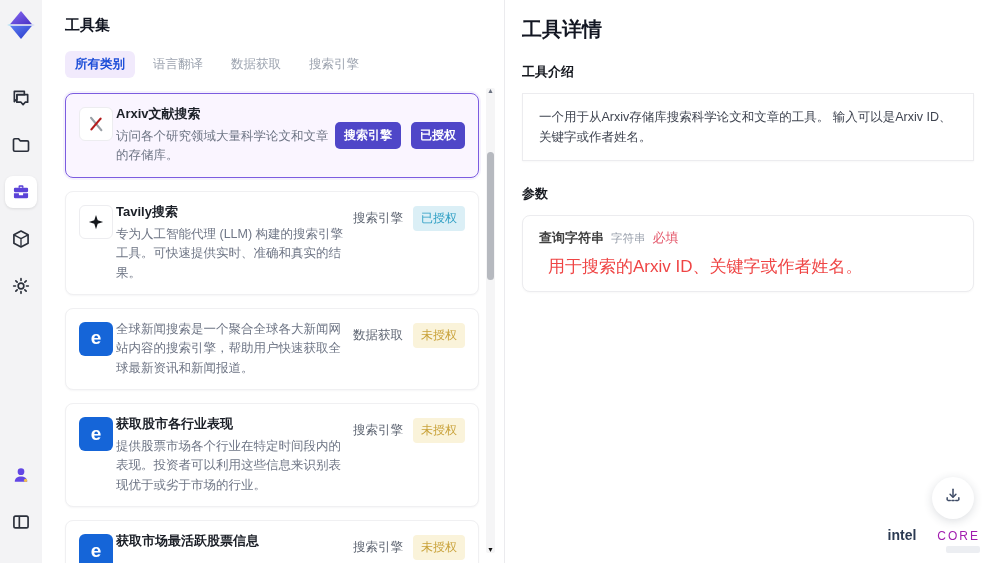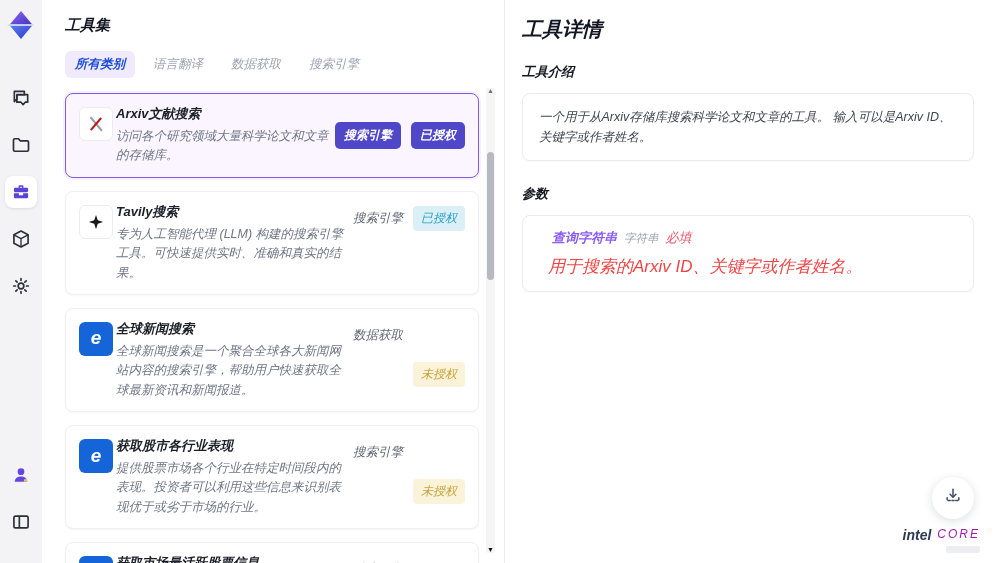--- a/index.html
+++ b/index.html
@@ -1,18 +1,18 @@
 <!DOCTYPE html>
 <html><head>
 <meta charset="utf-8">
 <style>
   * { margin:0; padding:0; box-sizing:border-box; }
   html,body { width:1000px; height:563px; overflow:hidden; }
   body { font-family:"Liberation Sans","DejaVu Sans",sans-serif; background:#ffffff; color:#1b1f27; }
-  .app { display:flex; width:1000px; height:563px;font-style:italic; }
+  .app { display:flex; width:1000px; height:563px; }
 
   
   .rail { width:42px; min-width:42px; background:#f3f3f5; display:flex; flex-direction:column; align-items:center; padding:8px 0 10px; }
   .rail .logo { width:34px; height:34px; display:flex; align-items:center; justify-content:center; margin-bottom:40px; }
   .nav-item { width:32px; height:32px; border-radius:8px; display:flex; align-items:center; justify-content:center; margin-bottom:15px; color:#2a2f3a; cursor:pointer; }
   .nav-item.active { background:#ffffff; box-shadow:0 1px 3px rgba(0,0,0,.10); color:#5b43d8; }
   .rail .spacer { flex:1; }
   .nav-item svg { display:block; }
 
   
@@ -34,45 +34,45 @@
   .icon-news span { color:#fff; font-weight:700; font-size:19px; line-height:1; transform:translateY(-1px); }
   .tool-main { flex:1; min-width:0; max-width:300px; }
   .tool-name { font-size:13px; font-weight:700; color:#1b1f27; margin-bottom:4px; }
   .tool-desc { font-size:12.5px; color:#6e7585; line-height:1.55; }
   .tool-side { flex:none; display:flex; gap:10px; align-items:flex-start; padding-top:3px; margin-left:auto; }
   .tool-card.selected .tool-side { align-self:center; padding-top:0; }
   .chip-solid { background:#4f46c8; color:#ffffff; font-size:12px; font-weight:600; padding:5px 9px; border-radius:5px; white-space:nowrap; }
   .tag-text { font-size:12.5px; color:#5f6673; padding-top:4px; white-space:nowrap; }
   .badge { font-size:12px; padding:4px 8px; border-radius:4px; white-space:nowrap; }
   .badge-ok { background:#dbeff6; color:#2e9fc4; }
-  .badge-no { background:#faf3da; color:#c9a23a;margin-top:39px; }
+  .badge-no { background:#faf3da; color:#c9a23a; }
 
   
   .scrollbar { position:absolute; right:9px; top:88px; bottom:10px; width:9px; background:#f5f5f6; border-radius:2px; }
   .scroll-thumb { position:absolute; left:1px; top:64px; width:7px; height:128px; background:#b6b9bf; border-radius:4px; }
   .scroll-arrow { position:absolute; left:0; width:9px; text-align:center; font-size:7px; color:#6b7280; line-height:8px; }
   .scroll-arrow.up { top:-1px; }
   .scroll-arrow.down { bottom:-1px; color:#111; }
 
   
   .details-panel { flex:1; padding:16px 26px 0 17px; position:relative; }
   .details-title { font-size:20px; font-weight:700; color:#121622; margin-bottom:20px; }
   .section-heading { font-size:13px; font-weight:700; color:#15181f; margin-bottom:12px; }
-  .info-box { border:1px solid #ececef; border-radius:8px; background:#ffffff; box-shadow:0 1px 2px rgba(17,24,39,.03); padding:13px 16px; font-size:12.5px; color:#3f4450; line-height:1.6; margin-bottom:24px; }
+  .info-box { border:1px solid #ececef; border-radius:0; background:#ffffff; box-shadow:0 1px 2px rgba(17,24,39,.03); padding:13px 16px; font-size:12.5px; color:#3f4450; line-height:1.6; margin-bottom:24px; }
   .param-box { border:1px solid #ececef; border-radius:8px; background:#ffffff; box-shadow:0 1px 2px rgba(17,24,39,.03); padding:13px 16px; }
   .param-header { display:flex; align-items:baseline; gap:7px; margin-bottom:8px; }
-  .param-name { font-size:13px; font-weight:700; color:#8b5cf6;margin-left:13px; }
+  .param-name { font-size:13px; font-weight:700; color:#404040; }
   .param-type { font-size:11.5px; color:#9aa1ad; }
   .param-required { font-size:13px; color:#e4576a; }
   .param-desc { font-size:17px; color:#ef4444;margin-left:9px; }
 
   
   .download-fab { position:absolute; right:26px; bottom:44px; width:42px; height:42px; border-radius:50%; background:#ffffff; box-shadow:0 2px 10px rgba(40,50,70,.16); display:flex; align-items:center; justify-content:center; cursor:pointer; }
   .intel-brand { position:absolute; right:20px; bottom:10px; text-align:right; line-height:1.1; }
-  .intel-brand .row { display:flex; align-items:flex-start; gap:6px; justify-content:flex-end; }
+  .intel-brand .row { display:flex; align-items:flex-end; gap:21px; justify-content:flex-end; }
   .brand-intel { font-size:14px; font-weight:700; color:#2b3a52; letter-spacing:0; }
   .brand-core { font-size:12px; font-weight:400; color:#a21caf; letter-spacing:2px; }
   .ultra-bar { width:34px; height:7px; background:#eceef2; border-radius:2px; margin:3px 0 0 auto; }
 </style>
 </head>
 <body>
 
 <div class="app">
 
   <div class="rail">
@@ -207,21 +207,20 @@
             <span class="tag-text">搜索引擎</span>
             <span class="badge badge-ok">已授权</span>
           </div>
         </div>
 
         <div class="tool-card">
           <div class="tool-icon icon-news">
             <span>e</span>
           </div>
           <div class="tool-main">
-            <div class="tool-name">全球新闻搜索</div>
             <div class="tool-desc">全球新闻搜索是一个聚合全球各大新闻网站内容的搜索引擎，帮助用户快速获取全球最新资讯和新闻报道。</div>
           </div>
           <div class="tool-side">
             <span class="tag-text">数据获取</span>
             <span class="badge badge-no">未授权</span>
           </div>
         </div>
 
         <div class="tool-card">
           <div class="tool-icon icon-news">

